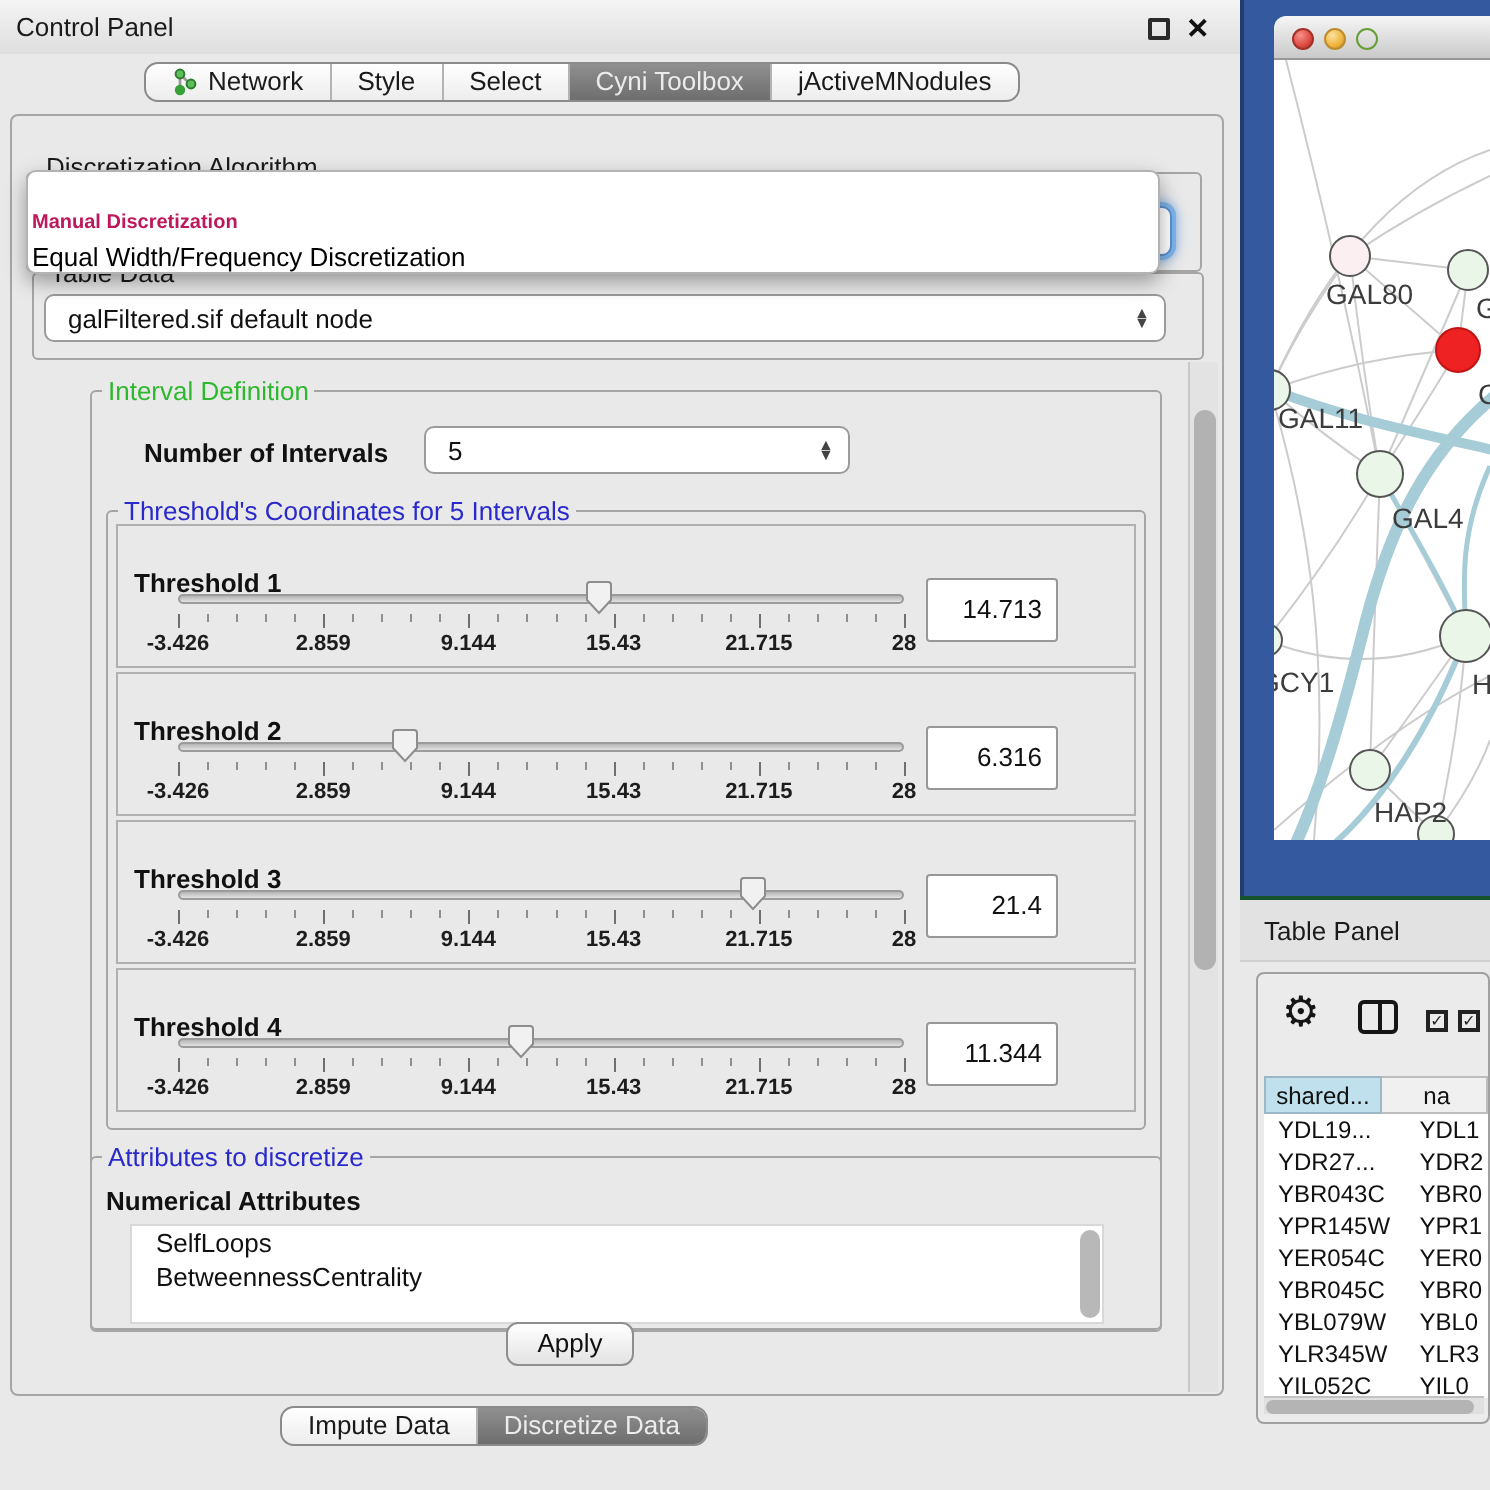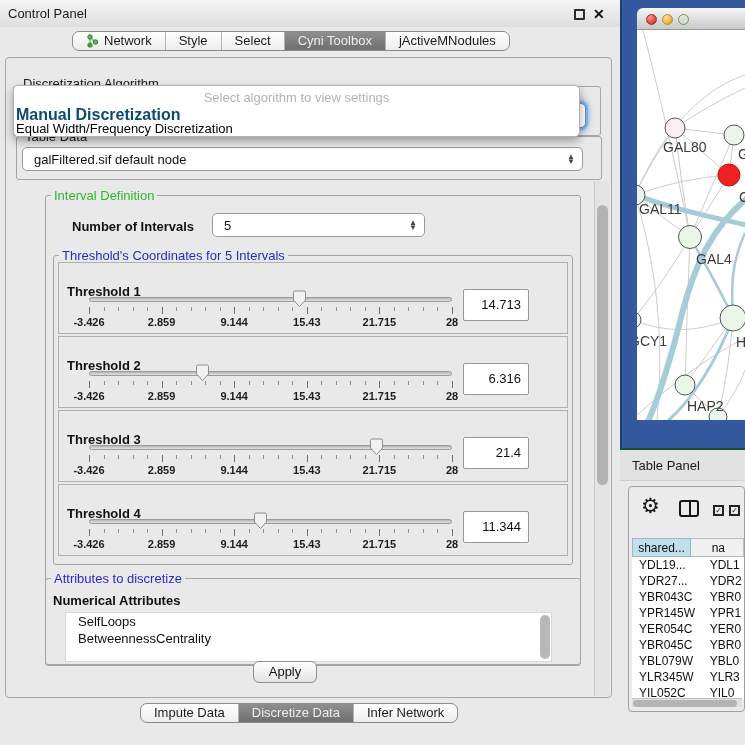--- a/index.html
+++ b/index.html
@@ -27,21 +27,21 @@
   .gt-black { color:#1a1a1a; }
 
   .combo { background:#fff; border:1px solid #9b9b9b; border-radius:5px; font-size:13px; }
   .combo .val { position:absolute; left:11px; top:0; bottom:0; line-height:23px; white-space:nowrap; }
   .combo .stepper { position:absolute; right:5px; top:2px; width:12px; bottom:2px; display:flex; flex-direction:column; justify-content:center; align-items:center; color:#444; }
   .combo .stepper span { font-size:8px; line-height:5px; }
   #algo-combo { box-shadow:0 0 0 2px #7db2e8, 0 0 6px 2px rgba(90,150,220,.8); border-color:#5a8fd0; }
 
   #popup { left:13px; top:85px; width:567px; height:52px; background:#fff; border:1px solid #b3b3b3; border-radius:5px; box-shadow:0 4px 10px rgba(0,0,0,.35); z-index:5; }
   #popup .ph { position:absolute; left:0; right:0; top:4px; text-align:center; color:#b3b3b3; font-size:13px; }
-  #popup .opt1 { position:absolute; left:2px; top:20px; font-size:16px; font-weight:bold; color:#0c4a6e; }
+  #popup .opt1 { position:absolute; left:2px; top:20px; font-size:10px; font-weight:bold; color:#be185d; }
   #popup .opt2 { position:absolute; left:2px; top:35px; font-size:13px; color:#000; }
 
   
   .vtrack { background:#e3e3e3; border-left:1px solid #c9c9c9; }
   .vthumb { background:#b2b2b2; border-radius:6px; }
 
   
   .th-panel { position:absolute; left:58px; width:510px; height:72px; border:1px solid #b0b0b0; background:#e9e9e9; }
   .th-label { position:absolute; left:8px; top:5px; font-size:13px; font-weight:bold;margin-top:16px; }
   .slider { position:absolute; left:30px; top:27px; width:363px; height:40px; }
@@ -127,21 +127,20 @@
 <div class="abs groupbox" style="left:13px; top:86px; width:588px; height:50px; z-index:1;"></div>
 <span class="abs group-title gt-black" style="left:20px; top:76px; z-index:1;">Discretization Algorithm</span>
 <div class="abs combo" id="algo-combo" style="left:20px; top:103px; width:566px; height:25px; z-index:2;">
   <span class="stepper">
       <span>▲</span>
       <span>▼</span>
     </span>
 </div>
 
 <div class="abs" id="popup">
-  <div class="ph">Select algorithm to view settings</div>
   <div class="opt1">Manual Discretization</div>
   <div class="opt2">Equal Width/Frequency Discretization</div>
 </div>
 
 <div class="abs groupbox" style="left:16px; top:136px; width:586px; height:44px; z-index:1;"></div>
 <span class="abs group-title gt-black" style="left:22px; top:129px; z-index:1;">Table Data</span>
 <div class="abs combo" style="left:22px; top:147px; width:561px; height:24px; z-index:2;">
   <span class="val">galFiltered.sif default node</span>
   <span class="stepper">
       <span>▲</span>
@@ -254,23 +253,20 @@
 </div>
 
 <div class="abs" id="apply-btn">Apply</div>
 
 <div class="abs seg-bar" style="left:140px; top:703px;">
   <div class="seg">
       <span>Impute Data</span>
     </div>
   <div class="seg sel">
       <span>Discretize Data</span>
-    </div>
-  <div class="seg">
-      <span>Infer Network</span>
     </div>
 </div>
 
 <div class="abs" id="desktop"></div>
 
 <div class="abs" id="net-window">
   <div class="abs" id="net-titlebar">
     <div class="light" style="left:9px; background:radial-gradient(circle at 35% 30%, #f59289, #dd4b42 60%, #a93229); border:1px solid #a33127;"></div>
     <div class="light" style="left:25px; background:radial-gradient(circle at 35% 30%, #fbe2a0, #f0b43f 60%, #c08a23); border:1px solid #bb8d2c;"></div>
     <div class="light" style="left:41px; background:radial-gradient(circle at 35% 30%, #cdeca6, #7fc543 60%, #55922c;); border:1px solid #679f35;"></div>

